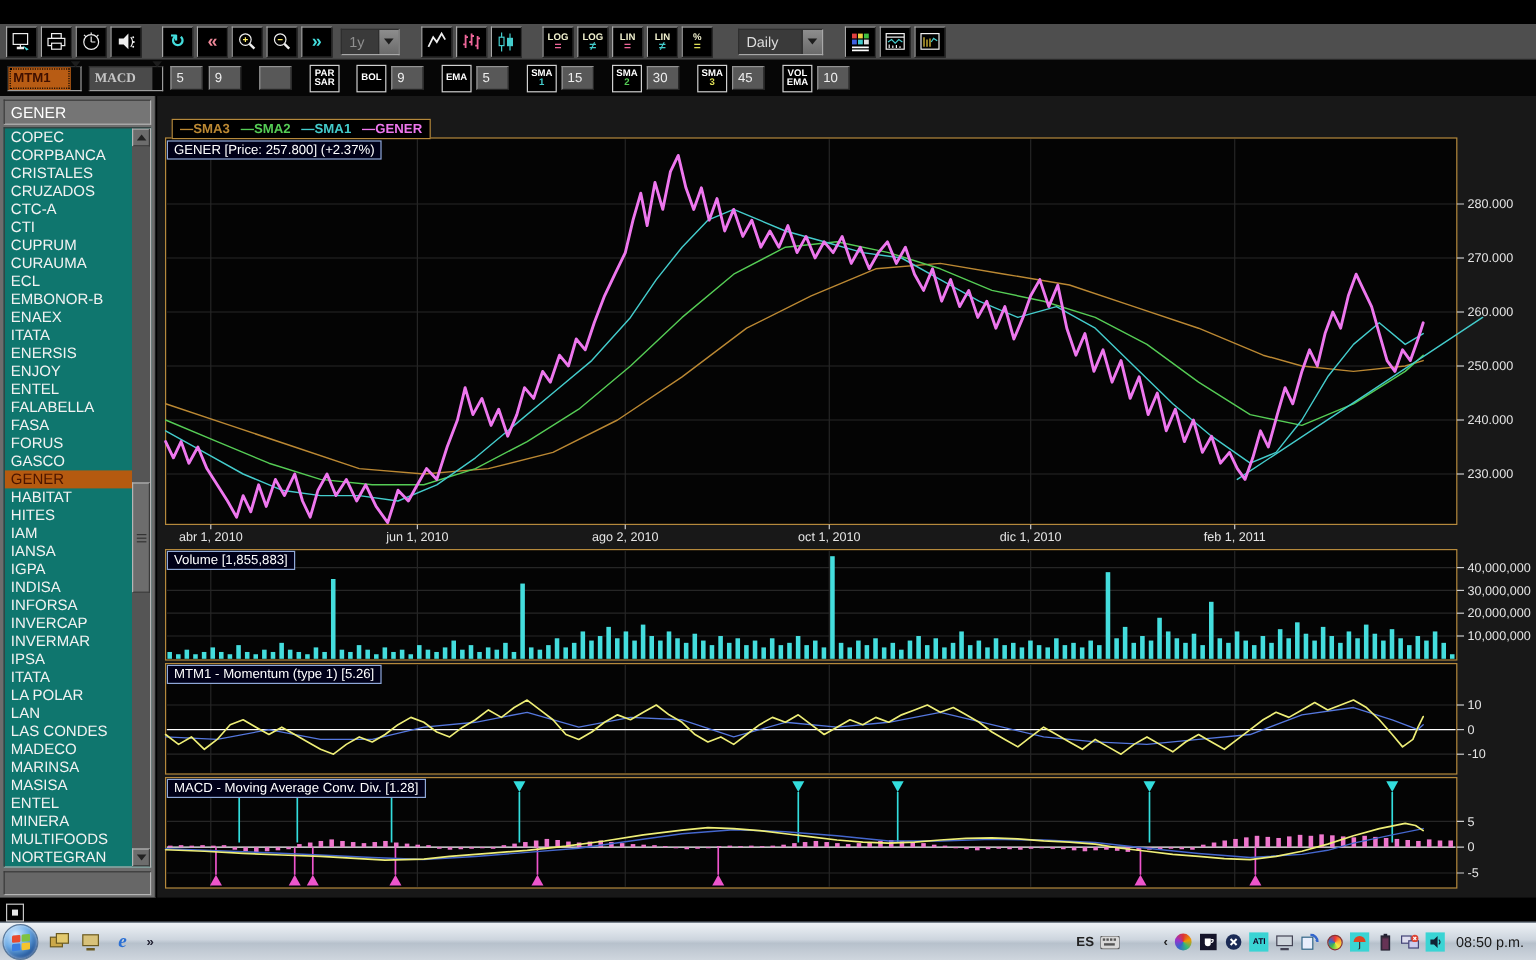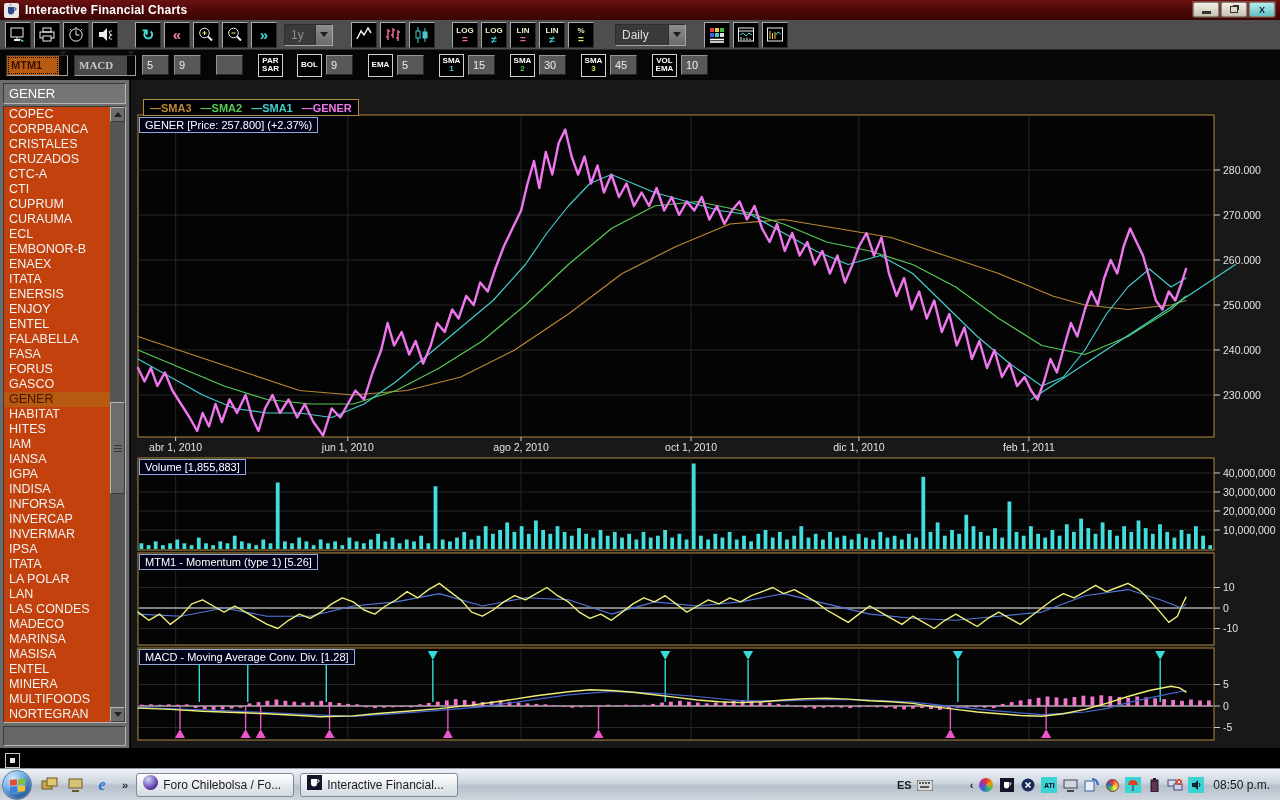--- a/index.html
+++ b/index.html
@@ -57,21 +57,21 @@
     justify-content:center; font-size:8px; font-weight:bold; line-height:8px; margin:0 4px 0 10px; padding:1px 2px; }
   .ind-btn .sub { font-size:8px; line-height:8px; }
 
   
   .sidebar { position:absolute; left:0; top:80px; width:130px; height:668px; background:#6d6d6d;
     border-right:1px solid #1c1c1c; }
   .search-box { position:absolute; left:3px; top:3px; width:123px; height:21px; background:#757575;
     border:1px solid; border-color:#3a3a3a #b5b5b5 #b5b5b5 #3a3a3a; color:#fff; font-size:13px;
     padding-left:5px; font-family:"Liberation Sans",sans-serif; }
   .stock-list-wrap { position:absolute; left:3px; top:26px; width:123px; height:617px;
-    border:1px solid; border-color:#3a3a3a #b5b5b5 #b5b5b5 #3a3a3a; background:#c2410c; overflow:hidden; }
+    border:1px solid; border-color:#3a3a3a #b5b5b5 #b5b5b5 #3a3a3a; background:#0f766e; overflow:hidden; }
   .stock-list { position:absolute; left:0; top:0; width:106px; }
   .stock-item { height:15px; line-height:15px; font-size:12.5px; color:#f2f2f2; padding-left:5px;
     white-space:nowrap; }
   .stock-item.selected { background:#b55a10; color:#4a1400; }
   .vscroll { position:absolute; right:0; top:0; width:15px; height:100%; background:#555; }
   .varrow { position:absolute; left:0; width:15px; height:15px; background:#6d6d6d;
     border:1px solid; border-color:#b5b5b5 #3a3a3a #3a3a3a #b5b5b5;
     display:flex; align-items:center; justify-content:center; }
   .varrow .tri-up { width:0;height:0;border-left:4px solid transparent;border-right:4px solid transparent;border-bottom:5px solid #222; }
   .varrow .tri-dn { width:0;height:0;border-left:4px solid transparent;border-right:4px solid transparent;border-top:5px solid #222; }
@@ -118,40 +118,20 @@
   .tray-txt { font-size:11px; color:#222; font-weight:bold;padding-left:32px; }
   .tray-ico { width:16px; height:16px; display:flex; align-items:center; justify-content:center;
     font-size:9px; }
   .clock { font-size:12px; color:#1a1a1a; margin:0 6px 0 4px; white-space:nowrap; }
 </style>
 </head>
 <body>
 
 <div class="screen">
 
-  <div class="titlebar">
-    <span class="app-ico">
-      <svg width="15" height="15">
-          <rect width="15" height="15" rx="2" fill="#e8e8e8"></rect>
-          <path d="M4 4h6v4.5a3 3 0 0 1-6 0z" fill="#2a4a8a"></path>
-          <path d="M10.2 5h1.6a1.8 1.8 0 0 1-1.8 2.6" stroke="#2a4a8a" fill="none"></path>
-          <path d="M5.5 2.2c.6-.8 1.4-.8 2 0" stroke="#c33" fill="none"></path>
-        </svg>
-    </span>
-    <span class="ttl">Interactive Financial Charts</span>
-    <div class="win-controls">
-      <div class="wbtn">
-          <span class="minbar"></span>
-        </div>
-      <div class="wbtn">
-          <span class="restsq"></span>
-        </div>
-      <div class="wbtn close">X</div>
-    </div>
-  </div>
 
   <div class="toolbar1">
     <div class="tb-group">
       <div class="btn">
           <svg width="18" height="18">
             <rect x="2" y="2" width="12" height="9" fill="none" stroke="#eee"></rect>
             <line x1="5" y1="14" x2="11" y2="14" stroke="#eee" stroke-width="2"></line>
             <line x1="8" y1="11" x2="8" y2="14" stroke="#eee"></line>
             <path d="M10 12l5 3-2 1z" fill="#44dddd"></path>
           </svg>
@@ -864,34 +844,20 @@
           <svg width="18" height="16">
             <rect x="2" y="2" width="13" height="9" fill="#d8c27a" stroke="#6b5a20"></rect>
             <line x1="5" y1="14" x2="12" y2="14" stroke="#6b5a20" stroke-width="2"></line>
           </svg>
         </span>
       <span class="ql-ico">
           <span style="font-size:16px;font-weight:bold;font-style:italic;color:#2a6fd4;font-family:'Liberation Serif',serif">e</span>
         </span>
     </div>
     <span class="chev">»</span>
-    <div class="tasks" id="task-buttons">
-        <div class="task-btn">
-          <span><span style="width:15px;height:15px;border-radius:50%;background:radial-gradient(circle at 35% 30%,#cde,#86c 45%,#327 80%);display:inline-block"></span></span>
-          <span class="tlabel">Foro Chilebolsa / Fo...</span>
-        </div>
-        <div class="task-btn">
-          <span><svg width="15" height="15">
-              <rect width="15" height="15" fill="#15152a"></rect>
-              <path d="M4 4h6v4.5a3 3 0 0 1-6 0z" fill="#fff"></path>
-              <path d="M10.2 5h1.6a1.8 1.8 0 0 1-1.8 2.6" stroke="#fff" fill="none"></path>
-            </svg></span>
-          <span class="tlabel">Interactive Financial...</span>
-        </div>
-      </div>
     <div class="tray">
       <span class="tray-txt">ES</span>
       <span class="tray-ico">
           <svg width="16" height="11">
             <rect x="0" y="0" width="16" height="11" rx="2" fill="#d8d8d8" stroke="#555"></rect>
             <g fill="#555">
               <rect x="2" y="2" width="2" height="2"></rect>
               <rect x="5" y="2" width="2" height="2"></rect>
               <rect x="8" y="2" width="2" height="2"></rect>
               <rect x="11" y="2" width="2" height="2"></rect>

